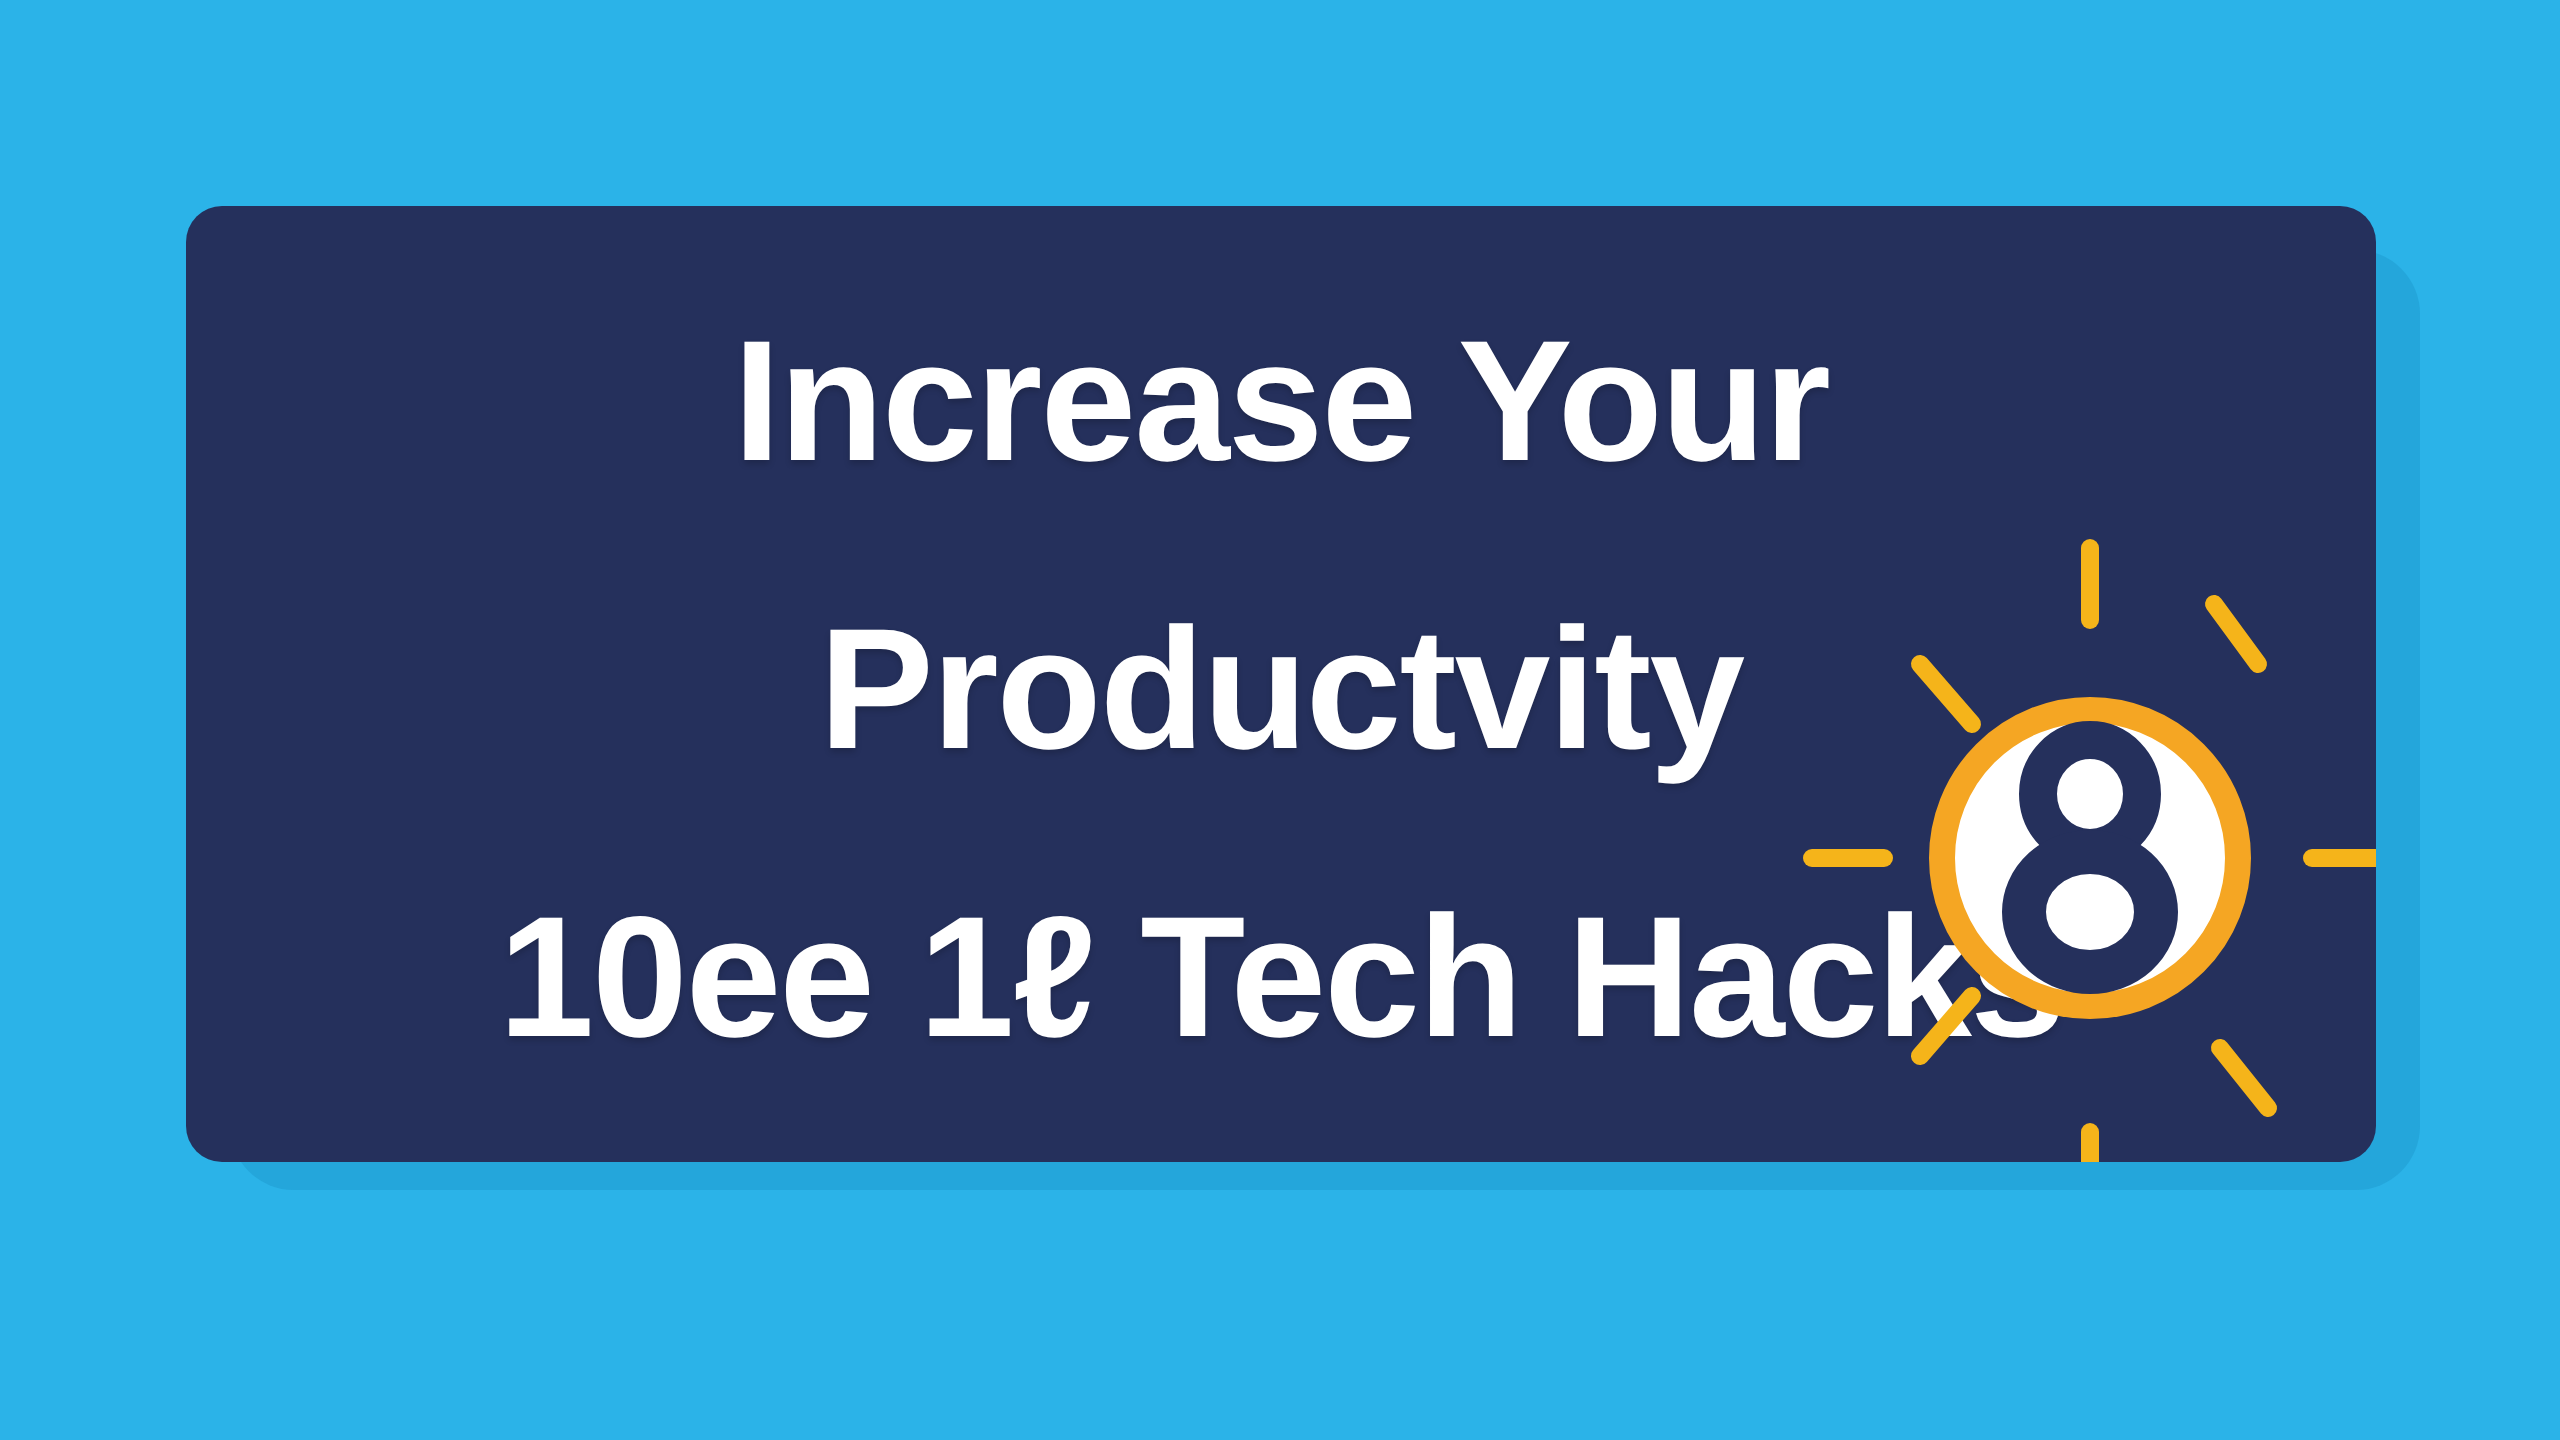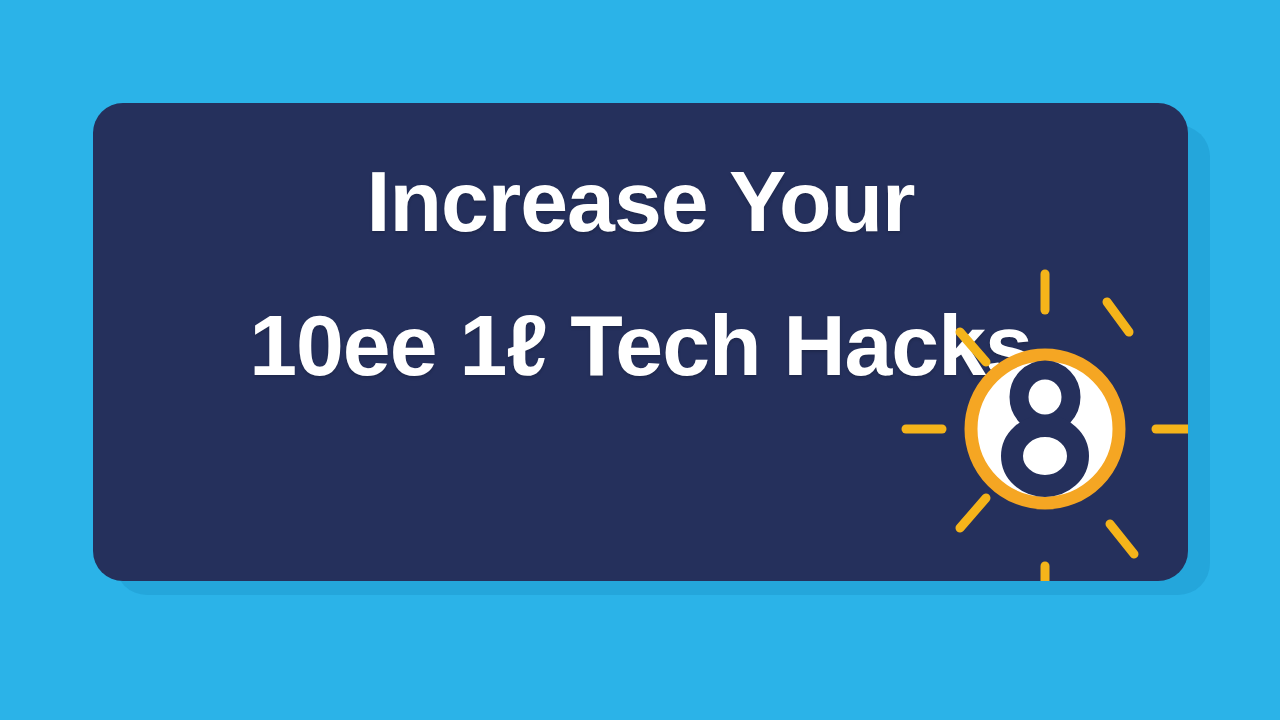--- a/index.html
+++ b/index.html
@@ -33,21 +33,21 @@
     opacity: 0.55;
   }
 
   
   #card {
     position: absolute;
     left: 93px;
     top: 103px;
     width: 1095px;
     height: 478px;
-    border-radius: 30px;
+    border-radius: 18px;
     background: #25305C;
     overflow: hidden;
   }
 
   
   #headline {
     position: absolute;
     left: 0;
     top: 26px;
     width: 1095px;
@@ -83,20 +83,21 @@
 <body>
 
 <div id="stage">
 
   <div id="card-shadow"></div>
 
   <div id="card">
 
     <div id="headline">
       <span class="headline-line">Increase Your</span>
+      <span class="headline-line">Productvity</span>
       <span class="headline-line">10ee 1ℓ Tech Hacks</span>
     </div>
 
     <div id="sun-icon">
       <svg viewBox="0 0 300 325" xmlns="http://www.w3.org/2000/svg">
         <g stroke="#F5B41A" stroke-width="9" stroke-linecap="round" fill="none">
           <line x1="147" y1="8" x2="147" y2="44"></line>
           <line x1="209" y1="36" x2="231" y2="66"></line>
           <line x1="258" y1="163" x2="294" y2="163"></line>
           <line x1="212" y1="258" x2="236" y2="288"></line>

